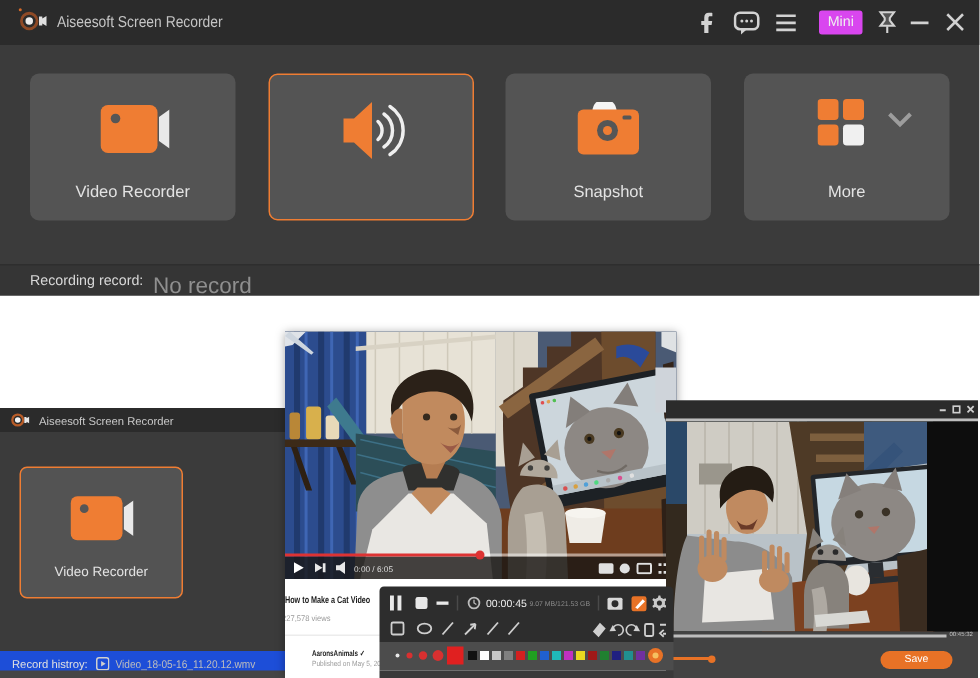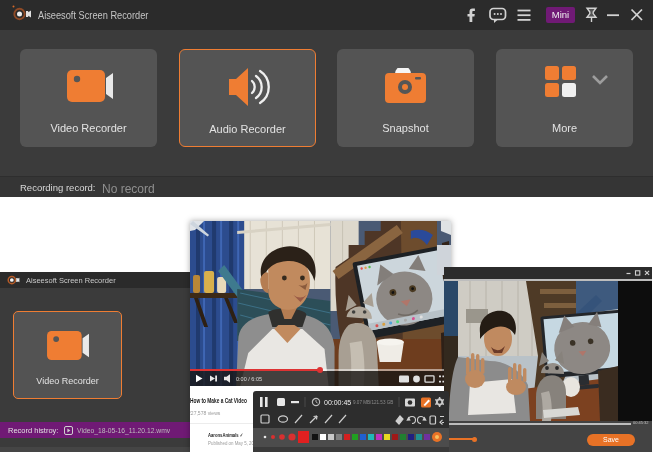--- a/index.html
+++ b/index.html
@@ -4,42 +4,42 @@
 <style>
 * { margin:0; padding:0; box-sizing:border-box; }
 html,body { width:653px; height:452px; background:#fff; font-family:"Liberation Sans", sans-serif; overflow:hidden; }
 .abs { position:absolute; }
 #stage { position:relative; width:653px; height:452px; background:#fff; }
 
 
 #app { left:0; top:0; width:653px; height:197px; background:#3b3b3b; }
 #titlebar { left:0; top:0; width:653px; height:30px; background:#2b2b2b; }
 .tb-text { left:38px; top:9px; color:#c5c5c5; font-size:10.5px; transform:scaleX(0.88); transform-origin:0 0; white-space:nowrap; }
-#mini { left:546px; top:7px; width:29px; height:16px; background:#701a75; color:#efefef; font-size:9.5px; text-align:center; line-height:16px; border-radius:2px; }
+#mini { left:546px; top:7px; width:29px; height:16px; background:#d946ef; color:#efefef; font-size:9.5px; text-align:center; line-height:16px; border-radius:2px; }
 
 .bigbtn { top:49px; width:137px; height:98px; background:#545454; border-radius:6px; }
 .bigbtn .lbl { position:absolute; left:0; right:0; top:73px; text-align:center; color:#e3e3e3; font-size:11px; }
 #b1 { left:20px; }
 #b2 { left:179px; border:1.5px solid #ef7d33; }
 #b3 { left:337px; }
 #b4 { left:496px; }
 
 #histbar { left:0; top:176px; width:653px; height:21px; background:#353535; border-top:1px solid #2e2e2e; }
 #histbar .t1 { position:absolute; left:20px; top:5px; color:#d8d8d8; font-size:9.5px; }
-#histbar .t2 { position:absolute; left:102px; top:5px; color:#8f8f8f; font-size:12px; }
+#histbar .t2 { position:absolute; left:102px; top:5px; color:#8f8f8f; font-size:15px; }
 
 
 #mini-app { left:0; top:272px; width:193px; height:180px; background:#3b3b3b; }
 #mini-tb { left:0; top:0; width:193px; height:16px; background:#2b2b2b; }
 #mini-tb .t { position:absolute; left:26px; top:4px; font-size:7.5px; color:#c9c9c9; }
 .minibtn { top:39px; width:109px; height:88px; background:#535353; border-radius:5px; }
 #mb1 { left:13px; border:1px solid #ef7d33; }
 #mb2 { left:137px; width:70px; }
 .minibtn .lbl { position:absolute; left:0; right:0; top:64px; text-align:center; color:#e3e3e3; font-size:9px; }
-#mini-hist { left:0; top:150px; width:193px; height:16px; background:#701a75; color:#cfcfcf; }
+#mini-hist { left:0; top:162px; width:193px; height:16px; background:#1d4ed8; color:#cfcfcf; }
 #mini-foot { left:0; top:175px; width:193px; height:5px; background:#454545; }
 #mini-hist .a { position:absolute; left:8px; top:4px; font-size:7.5px; color:#e0e0e0; }
 #mini-hist .b { position:absolute; left:77px; top:4px; font-size:7.5px; color:#bdbdbd; transform:scaleX(0.9); transform-origin:0 0; white-space:nowrap; }
 
 
 #preview { left:444px; top:267px; width:208px; height:185px; background:#434343; }
 #prev-tb { left:0; top:0; width:208px; height:12px; background:#2b2b2b; }
 #prev-line { left:0; top:12px; width:208px; height:2px; background:#bdbdbd; }
 #prev-video { left:0; top:14px; width:208px; height:140px; background:#0d0d0d; overflow:hidden; }
 #prev-bar { left:3px; top:155.5px; width:184px; height:2px; background:#bdbdbd; }
@@ -114,21 +114,20 @@
     </div>
     <div id="b2" class="bigbtn abs">
       <svg class="abs" style="left:48px;top:15px" width="42" height="46" viewBox="0 0 42 46">
         <path d="M1 14 H8 V30 H1 Z M8 14 L20 3 V41 L8 30 Z" fill="#ef7d33"></path>
         <g fill="none" stroke="#efefef" stroke-width="2.3" stroke-linecap="round">
           <path d="M24 16 A8 8 0 0 1 24 28"></path>
           <path d="M28 11 A13.5 13.5 0 0 1 28 33"></path>
           <path d="M32 6 A19 19 0 0 1 32 38"></path>
         </g>
       </svg>
-      <div class="lbl">Audio Recorder</div>
     </div>
     <div id="b4" class="bigbtn abs">
       <svg class="abs" style="left:49px;top:17px" width="66" height="36" viewBox="0 0 66 36">
         <rect x="0" y="0" width="14" height="14" rx="2.5" fill="#ef7d33"></rect>
         <rect x="17" y="0" width="14" height="14" rx="2.5" fill="#ef7d33"></rect>
         <rect x="0" y="17" width="14" height="14" rx="2.5" fill="#ef7d33"></rect>
         <rect x="17" y="17" width="14" height="14" rx="2.5" fill="#f0f0f0"></rect>
         <path d="M48 10 L55 17 L62 10" fill="none" stroke="#9d9d9d" stroke-width="2.6"></path>
       </svg>
       <div class="lbl">More</div>

